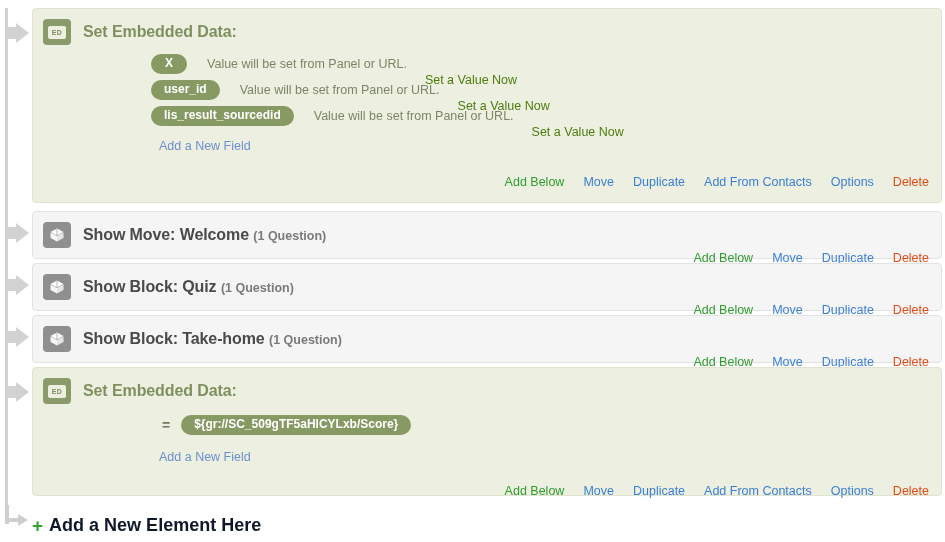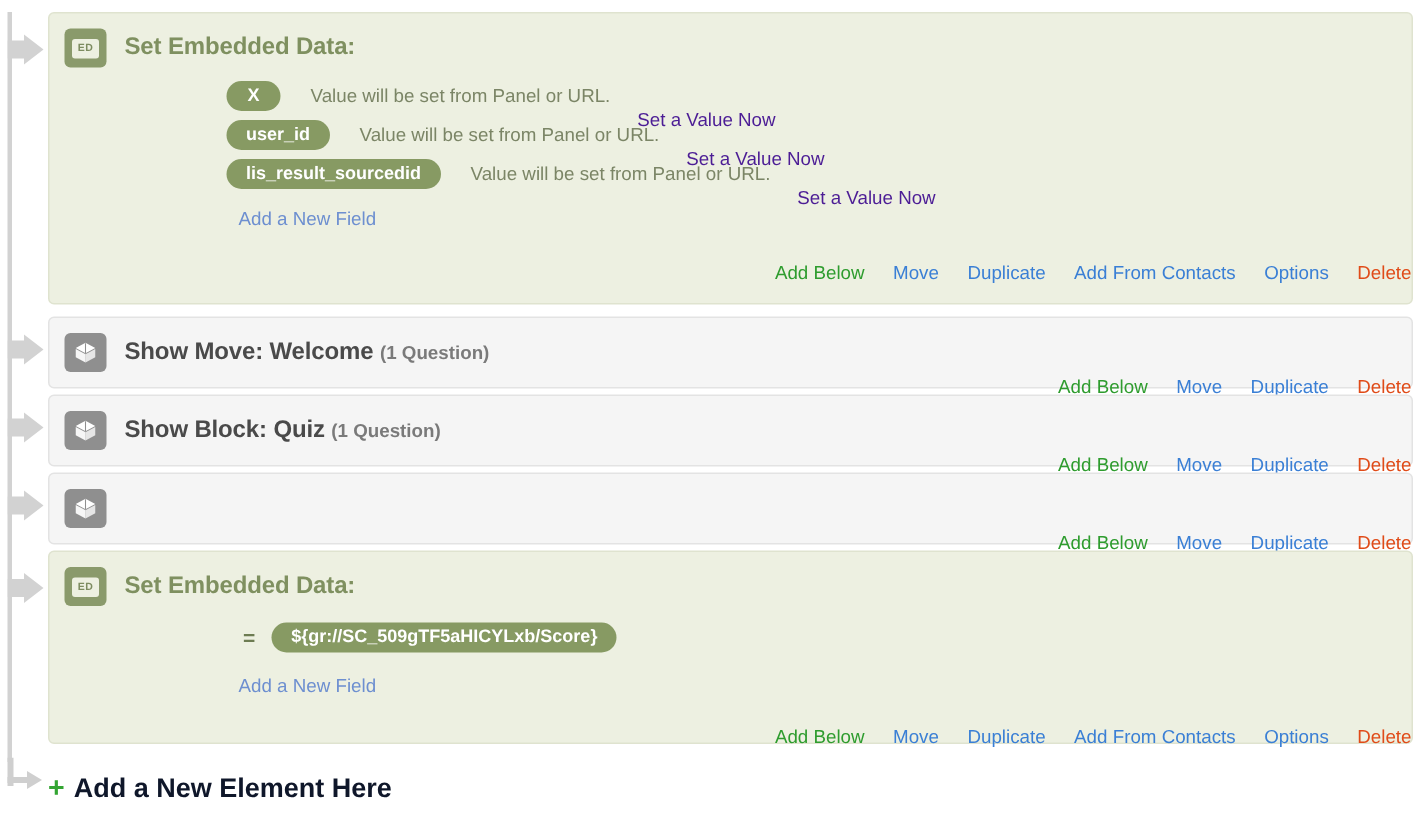--- a/index.html
+++ b/index.html
@@ -140,21 +140,21 @@
     margin: 0 11px;
   }
   .ed-note {
     font-size: 12.5px;
     color: #7b8566;
     margin-left: 20px;
     white-space: nowrap;
   }
   .ed-link {
     font-size: 12.5px;
-    color: #4c1d95;
+    color: #4d7c0f;
     margin-left: 18px;
     cursor: pointer;
     white-space: nowrap;
     margin-top: 32px;
   }
   .add-field-link {
     padding-left: 126px;
     padding-top: 10px;
     padding-bottom: 4px;
     font-size: 12.5px;
@@ -162,21 +162,21 @@
     cursor: pointer;
     display: inline-block;
   }
 
   
   .actions {
     display: flex;
     justify-content: flex-end;
     align-items: center;
     gap: 19px;
-    padding-right: 0;
+    padding-right: 12px;
     font-size: 12.5px;
   }
   .actions.ed-actions { padding-bottom: 8px; padding-top: 6px; }
   .actions.blk-actions { padding-bottom: 7px; padding-top: 1px; }
   .act { cursor: pointer; white-space: nowrap; }
   .act-add { color: #2e9c2e; }
   .act-blue { color: #3a7fd5; }
   .act-del { color: #e04b18; }
 
   
@@ -330,20 +330,24 @@
   <div class="element blk" style="top:315px; height:48px;">
     <div class="el-head">
       <div class="icon-badge blk-badge">
         <svg width="16" height="16" viewBox="0 0 16 16">
           <polygon points="8,1.5 14.5,5 8,8.5 1.5,5" fill="#ffffff"></polygon>
           <polygon points="1.5,5.6 8,9.1 8,14.6 1.5,11.1" fill="#ffffff" opacity="0.92"></polygon>
           <polygon points="14.5,5.6 8,9.1 8,14.6 14.5,11.1" fill="#ffffff" opacity="0.78"></polygon>
           <line x1="8" y1="1.8" x2="8" y2="8.3" stroke="#8f8f8f" stroke-width="0.7"></line>
         </svg>
       </div>
+      <div class="el-title blk-title">
+        <span>Show Block: Take-home</span>
+        <span class="qcount">(1 Question)</span>
+      </div>
     </div>
     <div class="actions blk-actions" style="margin-top:2px;">
       <span class="act act-add">Add Below</span>
       <span class="act act-blue">Move</span>
       <span class="act act-blue">Duplicate</span>
       <span class="act act-del">Delete</span>
     </div>
   </div>
 
   <div class="arrow" style="top:381px;">

